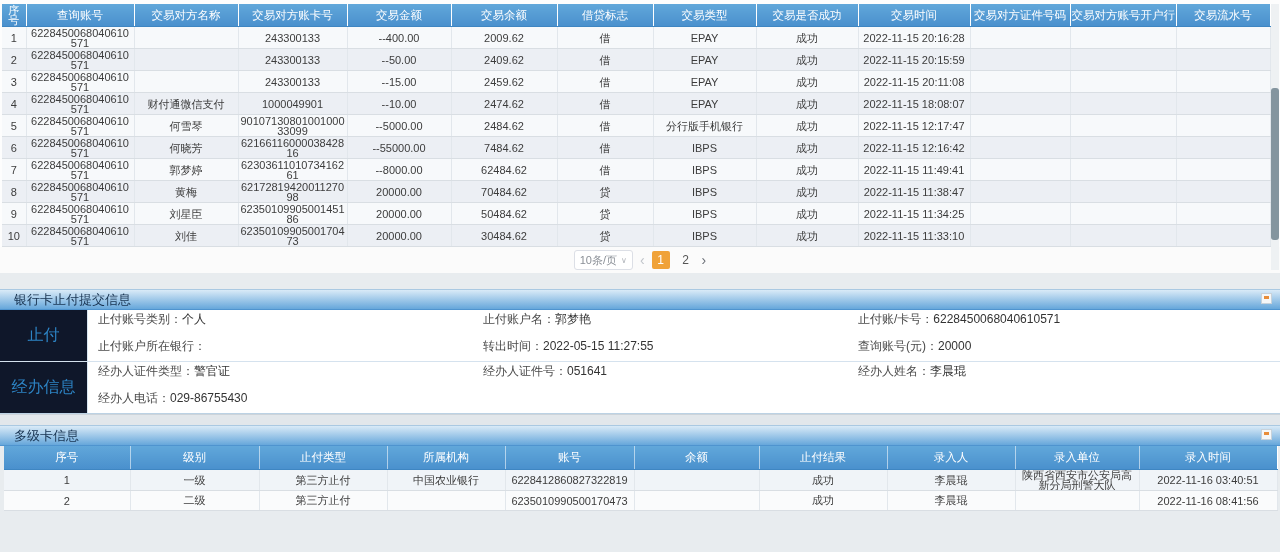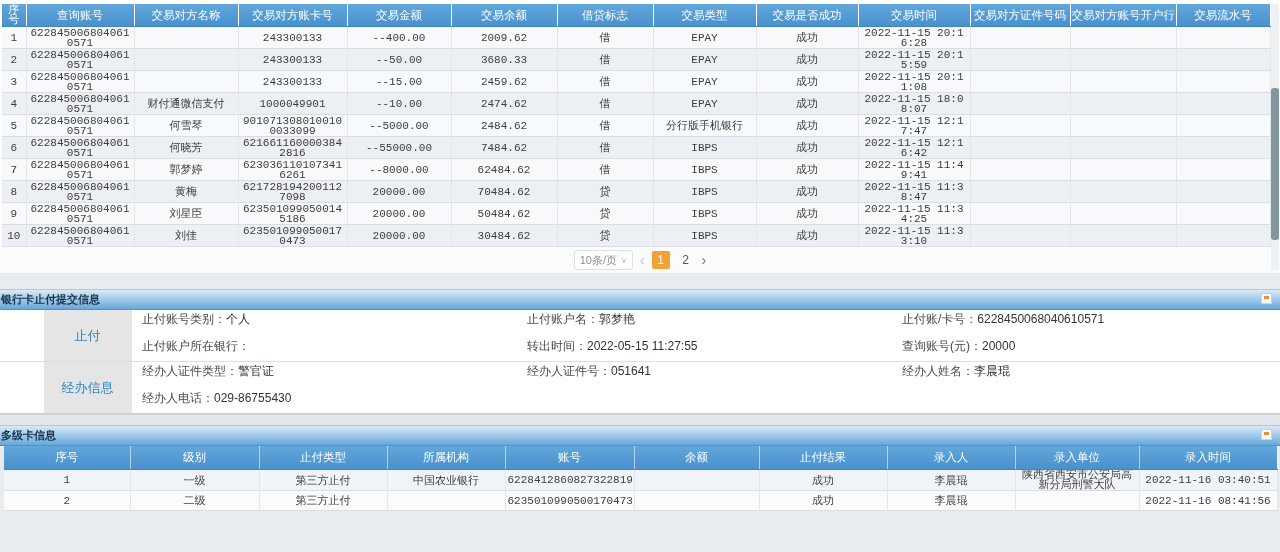--- a/index.html
+++ b/index.html
@@ -1,21 +1,21 @@
 <!DOCTYPE html>
 <html><head>
 <meta charset="utf-8">
 <style>
   html,body{margin:0;padding:0;}
   body{font-family:"Liberation Sans","DejaVu Sans",sans-serif;background:#e8ecef;}
   .screen{position:relative;width:1280px;height:552px;overflow:hidden;background:#e8ecef;}
 
   
   .top-wrap{background:#fdfdfd;padding-top:4px;}
-  table{border-collapse:collapse;table-layout:fixed;font-family:Liberation Mono, monospace;}
+  table{border-collapse:collapse;table-layout:fixed;}
   .tx-table{width:1268px;margin-left:2px;background:#fff;}
   .tx-table th{
     height:22px;background:linear-gradient(#61a7da,#4a90cd);color:#fff;
     font-size:11.5px;font-weight:normal;border-right:1px solid rgba(255,255,255,.55);
     border-bottom:1px solid #3f86c2;white-space:nowrap;overflow:hidden;padding:0 1px;text-align:center;
   }
   .tx-table th:first-child{white-space:normal;line-height:10px;font-size:11px;}
   .tx-table td{
     height:21px;font-size:11px;line-height:10px;color:#3c3c3c;text-align:center;
     border-right:1px solid #e2e7ec;border-bottom:1px solid #d9dee3;
@@ -30,37 +30,37 @@
     font-size:11px;height:18px;padding:0 5px;border-radius:3px;}
   .page-size .caret{font-size:8px;color:#b0b4ba;}
   .pg-prev{color:#bfc3c9;font-size:14px;cursor:pointer;}
   .pg-next{color:#6a6f76;font-size:14px;cursor:pointer;}
   .pg-num{min-width:18px;height:18px;line-height:18px;text-align:center;cursor:pointer;color:#555;}
   .pg-num.active{background:#f0a238;color:#fff;border-radius:2px;}
 
   
   .section-hd{
     height:19px;line-height:19px;background:linear-gradient(#d9eaf7,#66a7db);
-    color:#17324f;font-size:11px;font-weight:bold;padding-left:1px;position:relative;
+    color:#17324f;font-size:13px;font-weight:normal;padding-left:14px;position:relative;
     border-top:1px solid #aac9e2;border-bottom:1px solid #4f94cf;
   }
   .gap1{height:16px;}
   .gap2{height:10px;background:#e2e7eb;border-top:1px solid #cdd4da;}
   .collapse{
     position:absolute;right:8px;top:3px;width:11px;height:11px;background:#f5f7f8;
     border:1px solid #c8d2da;box-sizing:border-box;
   }
   .collapse:after{content:"";position:absolute;left:2px;top:2px;width:5px;height:3px;background:#e88d3a;}
 
   
   .info-panel{background:#fff;border-bottom:1px solid #bcd2e4;}
   .info-row{display:flex;border-bottom:1px solid #d5e2ee;}
   .info-row:last-child{border-bottom:none;}
-  .info-label{width:87px;flex:0 0 87px;background:#e5e5e5;color:#2d84c5;font-size:13px;
-    display:flex;align-items:center;justify-content:center;border-right:1px solid #d8e6f2;margin-left:44px;}
+  .info-label{width:87px;flex:0 0 87px;background:#0f172a;color:#2d84c5;font-size:16px;
+    display:flex;align-items:center;justify-content:center;border-right:1px solid #d8e6f2;}
   .info-content{flex:1;min-width:0;}
   .fgrid{display:grid;grid-template-columns:385px 375px auto;row-gap:11px;padding:1px 0 7px 10px;
     font-size:12px;color:#4a4a4a;}
   .fgrid .field{line-height:16px;white-space:nowrap;overflow:hidden;}
   .flabel{color:#4a4a4a;}
   .fvalue{color:#333;}
   .reason{border-top:1px solid #e6edf3;margin-top:1px;padding:5px 14px 7px 10px;font-size:12px;
     color:#333;line-height:16px;}
 
   
@@ -135,21 +135,21 @@
             <td></td>
             <td></td>
             <td></td>
           </tr>
           <tr>
             <td>2</td>
             <td>6228450068040610571</td>
             <td></td>
             <td>243300133</td>
             <td>--50.00</td>
-            <td>3680.33</td>
+            <td>2409.62</td>
             <td>借</td>
             <td>EPAY</td>
             <td>成功</td>
             <td>2022-11-15 20:15:59</td>
             <td></td>
             <td></td>
             <td></td>
           </tr>
           <tr>
             <td>3</td>

